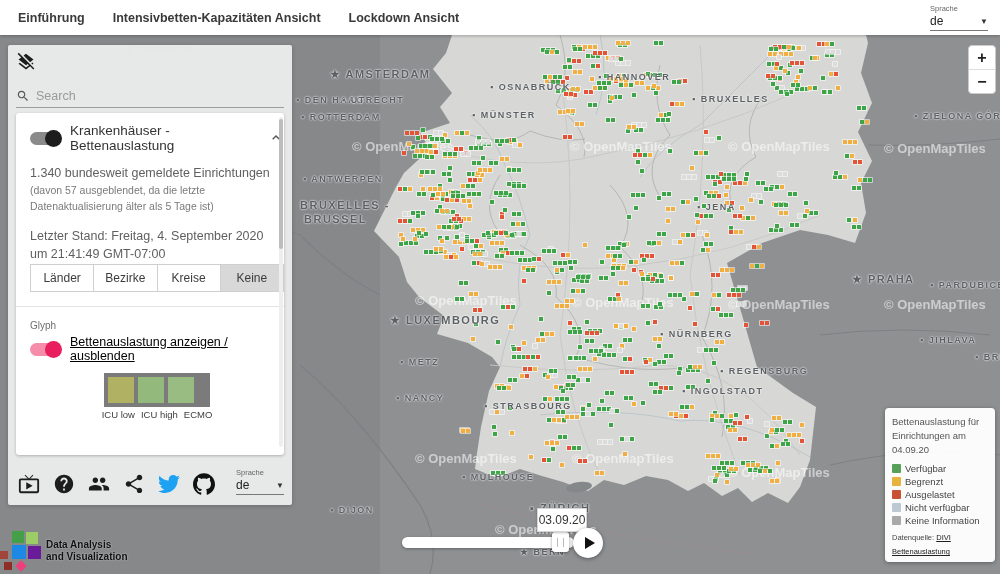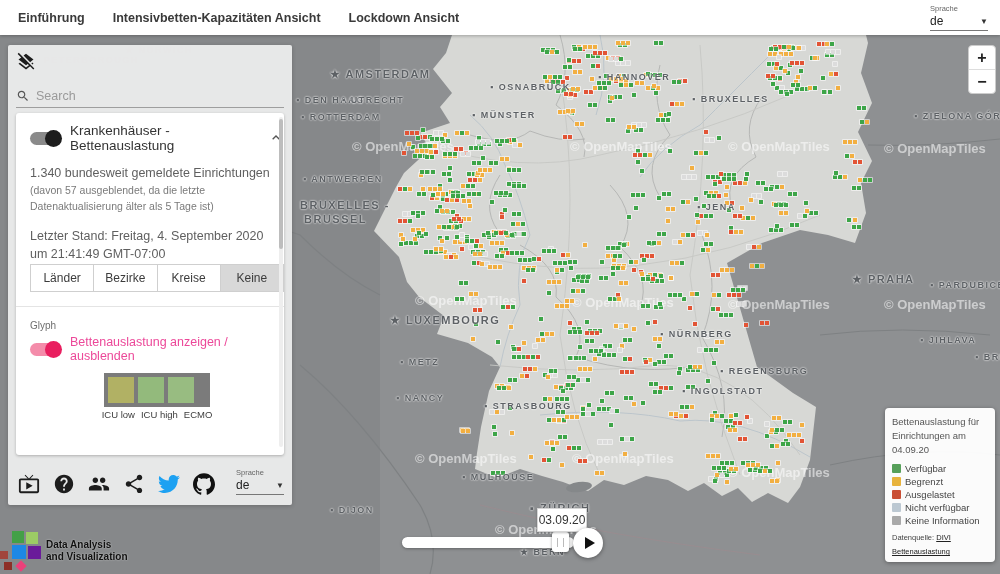--- a/index.html
+++ b/index.html
@@ -58,21 +58,21 @@
   .fac-line{font-size:12.5px;color:#5f5f5f;margin-top:13px;}
   .fac-note{font-size:10.5px;color:#7a7a7a;margin-top:3px;line-height:1.5;width:230px;}
   .last-update{font-size:12.5px;color:#5f5f5f;margin-top:12px;line-height:1.5;width:235px;}
   .tiny-label{font-size:10px;color:#6f6f6f;margin-top:13px;margin-bottom:4px;}
   .btn-group{display:flex;}
   .seg-btn{flex:1;border:1px solid #cfcfcf;border-left-width:0;background:#fff;font-size:12px;color:#3c3c3c;text-align:center;padding:6px 0;cursor:pointer;}
   .seg-btn:first-child{border-left-width:1px;}
   .seg-btn.sel{background:#d8d8d8;}
   .hr{border-top:1px solid #e4e4e4;margin:14px -14px 0 -14px;}
   .toggle-row{display:flex;align-items:center;gap:10px;margin-top:4px;}
-  .toggle-label{font-size:12.5px;color:#ec4899;}
+  .toggle-label{font-size:12.5px;color:#000000;text-decoration:underline;}
 
   #glyph-preview{margin:10px auto 0 auto;width:98px;background:#7b7b7b;padding:4px;display:flex;gap:4px;}
   #glyph-preview .gcell{width:26px;height:26px;}
   #glyph-axis{display:flex;justify-content:center;gap:6px;font-size:9.5px;color:#3d3d3d;margin-top:2px;}
 
   #sidebar-footer{position:absolute;left:10px;bottom:10px;right:8px;display:flex;align-items:flex-end;gap:13px;}
   .foot-icon{width:22px;height:22px;cursor:pointer;flex:0 0 auto;}
   #sidebar-lang{position:relative;margin-left:auto;width:48px;}
 
   

